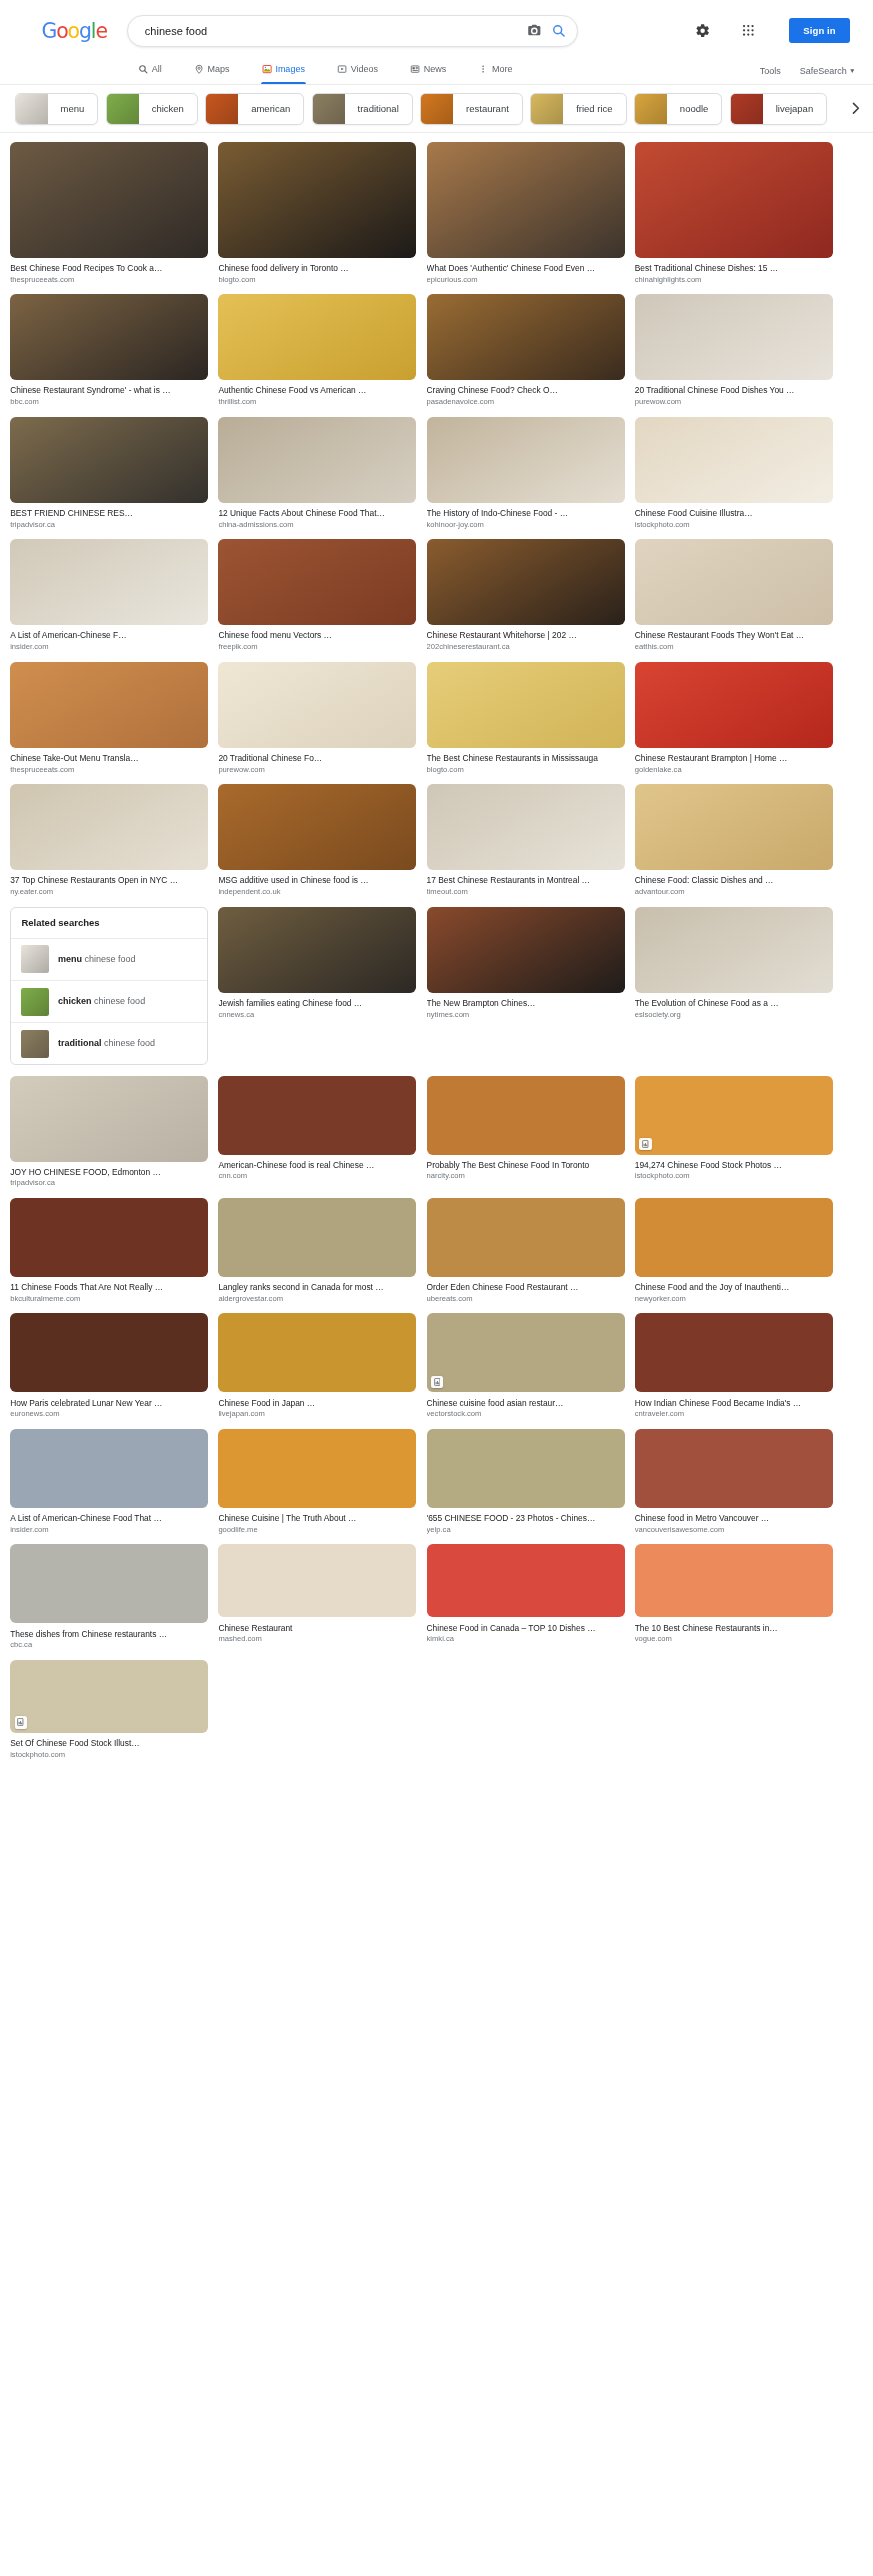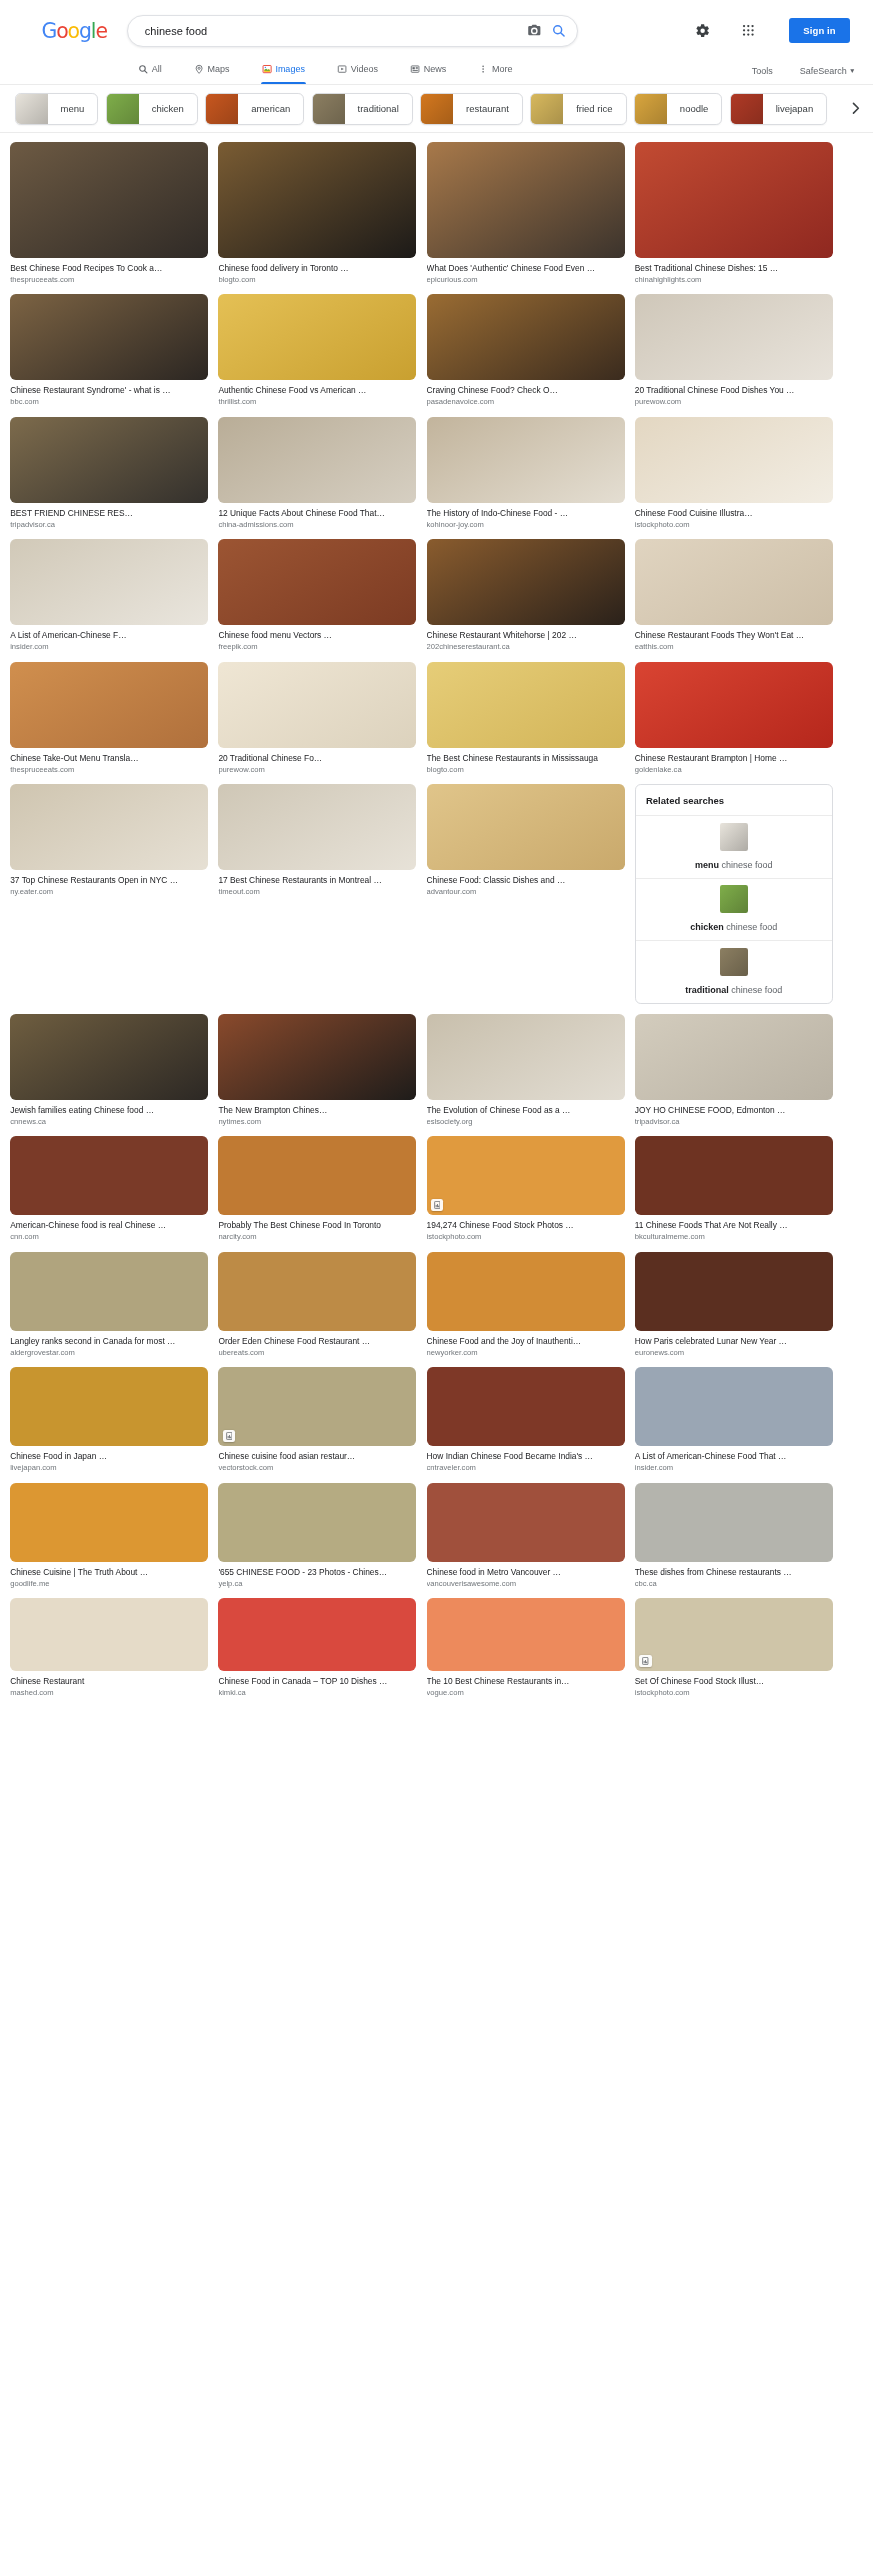--- a/index.html
+++ b/index.html
@@ -121,21 +121,21 @@
   }
   .nav-right {
     margin-left: auto;
     display: flex;
     align-items: center;
     gap: 19px;
     font-size: 9px;
     color: #5f6368;
     padding-bottom: 8px;
   }
-  .nav-right > span { cursor: pointer; margin-left: 8px; }
+  .nav-right > span { cursor: pointer; }
   .safesearch { display: flex; align-items: center; gap: 2.2px; }
 
   
   .chips-wrap {
     position: relative;
     padding: 8px 0 7.3px 0;
     border-bottom: 0.7px solid #ebebeb;
     overflow: hidden;
   }
   .chips {
@@ -246,21 +246,20 @@
     padding: 9.5px 10.2px;
     border-bottom: 0.7px solid #ebebeb;
   }
   .related-item {
     display: flex;
     align-items: center;
     gap: 8.7px;
     padding: 6.6px 10.2px;
     border-bottom: 0.7px solid #ebebeb;
     cursor: pointer;
-    flex-direction: column;
   }
   .related-item:last-child { border-bottom: none; }
   .related-thumb {
     width: 28px; height: 28px;
     flex: 0 0 28px;
     border-radius: 2.2px;
     background-size: cover;
     background-position: center;
   }
   .related-text {
@@ -534,20 +533,25 @@
       <div class="tile-img" style="height: 86px; background: linear-gradient(150deg, rgb(217, 68, 50) 0%, rgb(181, 39, 28) 100%);"></div>
       <div class="tile-title">Chinese Restaurant Brampton | Home …</div>
       <div class="tile-src">goldenlake.ca</div>
     </div>
     <div class="tile">
       <div class="tile-img" style="height: 86px; background: linear-gradient(150deg, rgb(207, 197, 176) 0%, rgb(230, 224, 212) 100%);"></div>
       <div class="tile-title">37 Top Chinese Restaurants Open in NYC …</div>
       <div class="tile-src">ny.eater.com</div>
     </div>
     <div class="tile">
+      <div class="tile-img" style="height: 86px; background: linear-gradient(150deg, rgb(169, 106, 44) 0%, rgb(122, 74, 30) 100%);"></div>
+      <div class="tile-title">MSG additive used in Chinese food is …</div>
+      <div class="tile-src">independent.co.uk</div>
+    </div>
+    <div class="tile">
       <div class="tile-img" style="height: 86px; background: linear-gradient(150deg, rgb(207, 199, 182) 0%, rgb(231, 226, 216) 100%);"></div>
       <div class="tile-title">17 Best Chinese Restaurants in Montreal …</div>
       <div class="tile-src">timeout.com</div>
     </div>
     <div class="tile">
       <div class="tile-img" style="height: 86px; background: linear-gradient(150deg, rgb(224, 197, 138) 0%, rgb(201, 169, 108) 100%);"></div>
       <div class="tile-title">Chinese Food: Classic Dishes and …</div>
       <div class="tile-src">advantour.com</div>
     </div>
     <div class="related">

